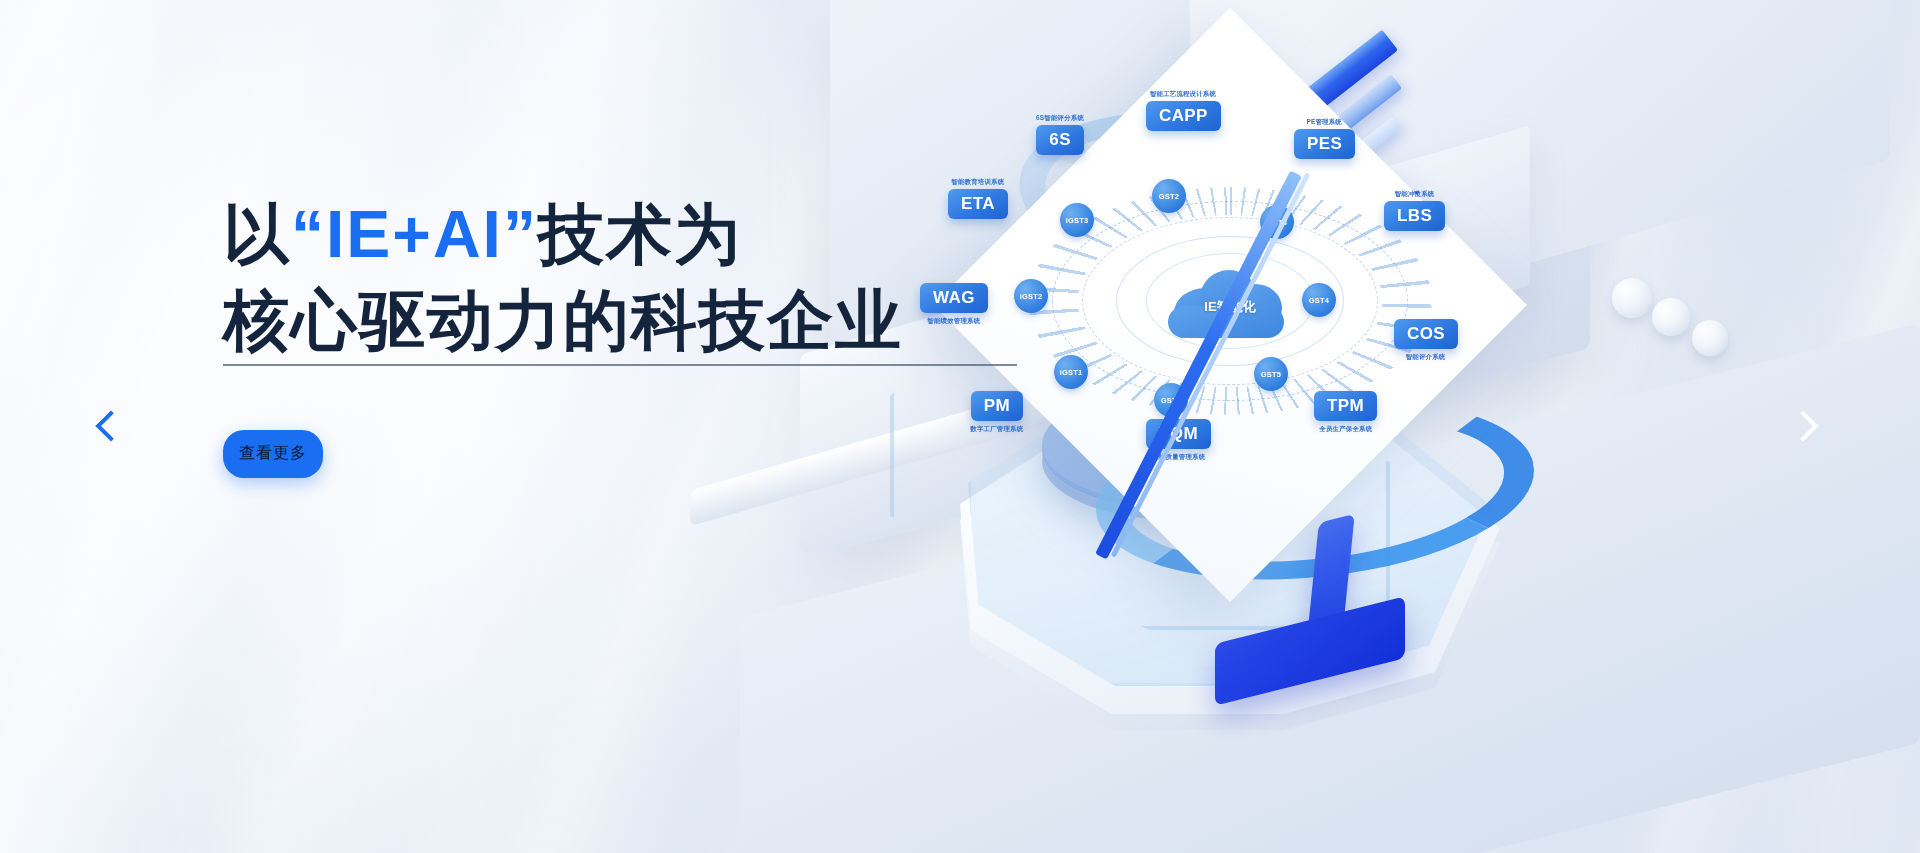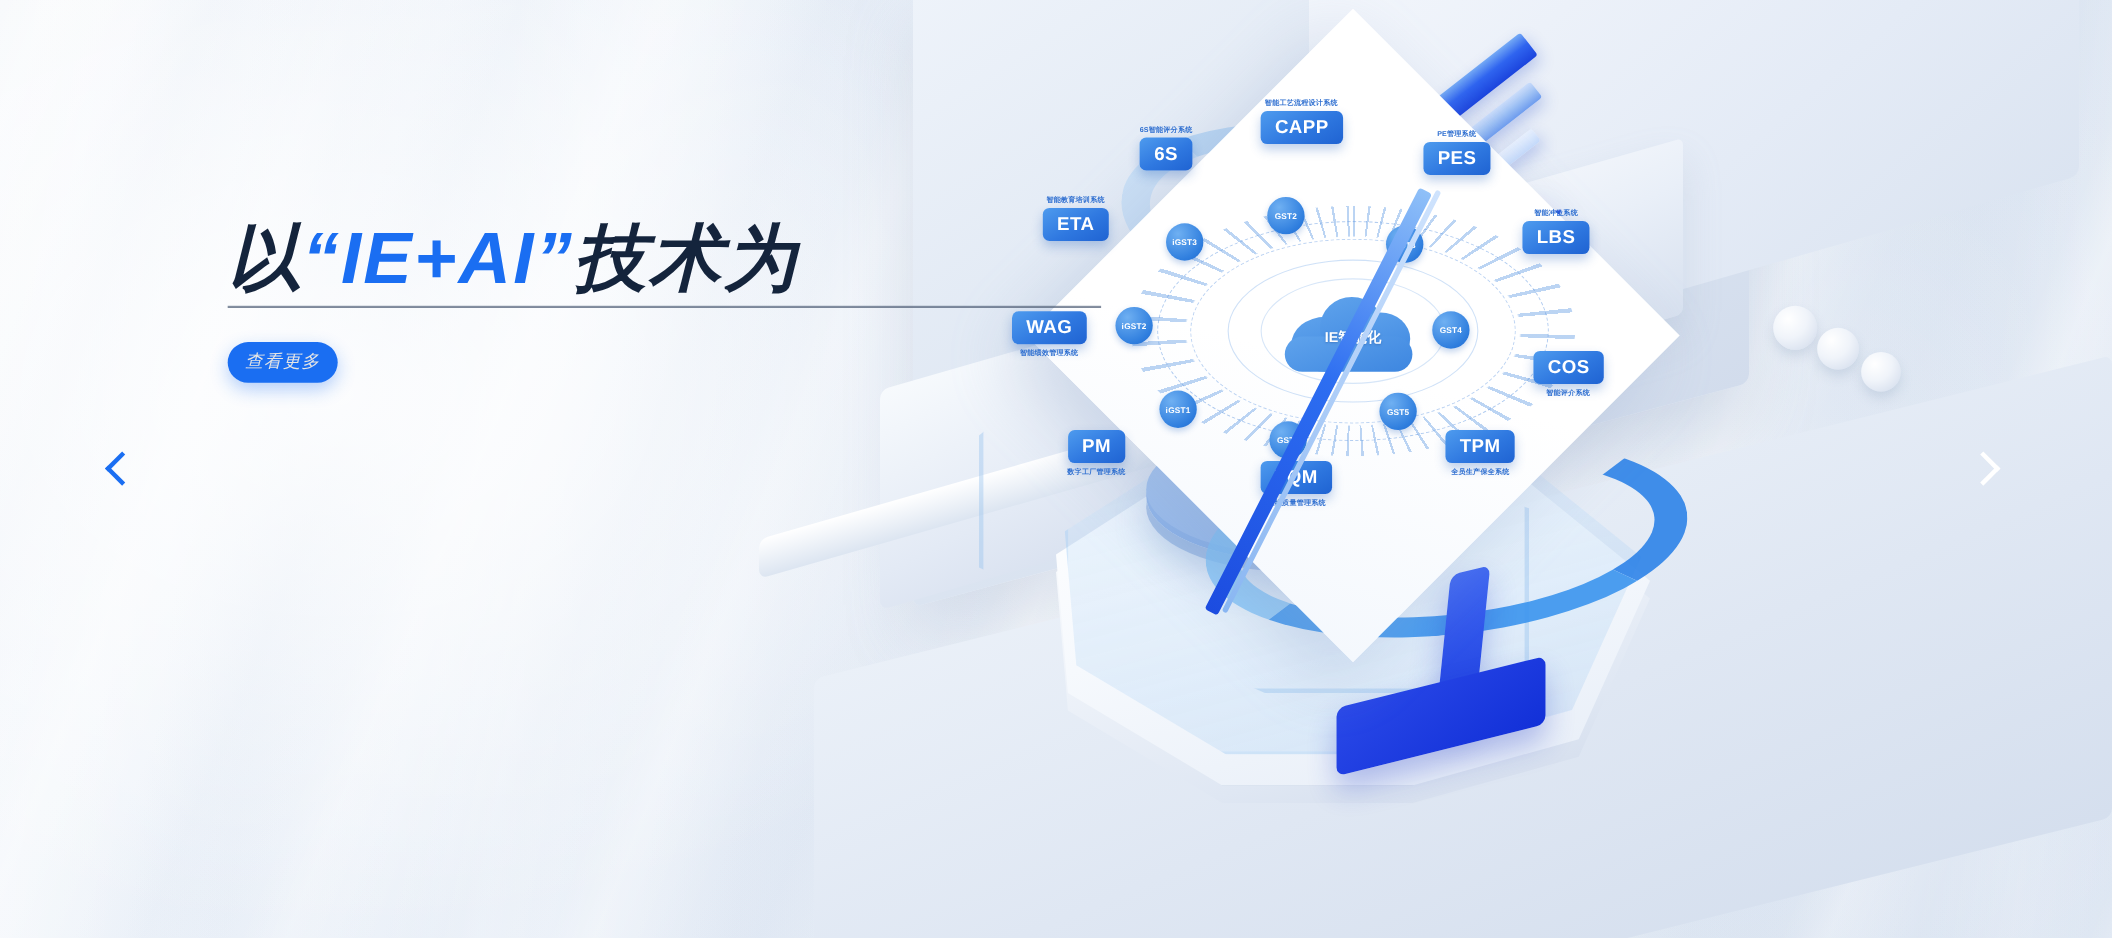--- a/index.html
+++ b/index.html
@@ -280,38 +280,38 @@
   .tag .chip{
     background:linear-gradient(150deg,#4e9bee 0%,#2f78e0 55%,#1f63d2 100%);
     color:#fff; font-size:17px; font-weight:700;
     padding:5px 13px; border-radius:6px;
     box-shadow:0 5px 10px rgba(40,100,190,.30);
     letter-spacing:.4px;
   }
   .tag.below .cap{ margin-bottom:0; margin-top:3px; order:2; }
 
   
-  .copy{position:absolute; left:207px; top:192px; width:860px; z-index:20;font-style:italic;}
+  .copy{position:absolute; left:223px; top:192px; width:860px; z-index:20;}
   .headline{
     font-size:66px; line-height:1.30; font-weight:800;
     color:#14243c; letter-spacing:2px;
   }
   .headline .hl{ color:#1a6ef2; }
   .rule{
     width:794px; height:1px; background:#54637a; opacity:.75;
   }
   .subtitle{
     font-size:27px; color:#1d2b40; letter-spacing:2.2px;
     padding:22px 0 22px 18px; font-weight:400;
   }
   .cta{
-    margin-top:31px;
+    margin-top:64px;
     display:inline-flex; align-items:center; justify-content:center;
-    width:100px; height:37px; border-radius:21px;
-    background:#1a6ef2; color:#e5e5e5; font-size:16px; letter-spacing:1px;
+    width:100px; height:48px; border-radius:21px;
+    background:#1a6ef2; color:#0f172a; font-size:16px; letter-spacing:1px;
     box-shadow:0 6px 16px rgba(26,110,242,.32);
     cursor:pointer; user-select:none;
   }
 
   
   .nav{
     position:absolute; top:50%; transform:translateY(-50%);
     width:46px; height:46px; cursor:pointer; z-index:30;
   }
   .nav.prev{ left:88px; }
@@ -457,20 +457,21 @@
     <div class="sphere" style="left:752px;top:278px;width:40px;height:40px;"></div>
     <div class="sphere" style="left:792px;top:298px;width:38px;height:38px;"></div>
     <div class="sphere" style="left:832px;top:320px;width:36px;height:36px;"></div>
   </div>
 
   <div class="copy">
     <div class="headline">
       <div>
         <span>以</span><span class="hl">“</span><span class="hl">IE+AI</span><span class="hl">”</span><span>技术为</span>
       </div>
+      <div>核心驱动力的科技企业</div>
     </div>
 
     <div class="rule"></div>
     <div class="rule"></div>
 
     <div class="cta">查看更多</div>
   </div>
 
   <div class="nav prev">
     <i></i>

